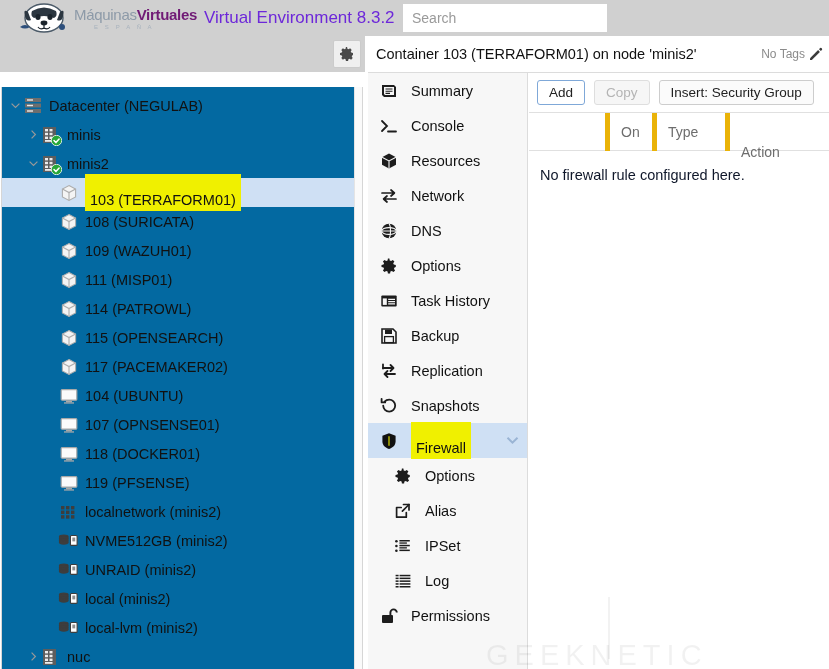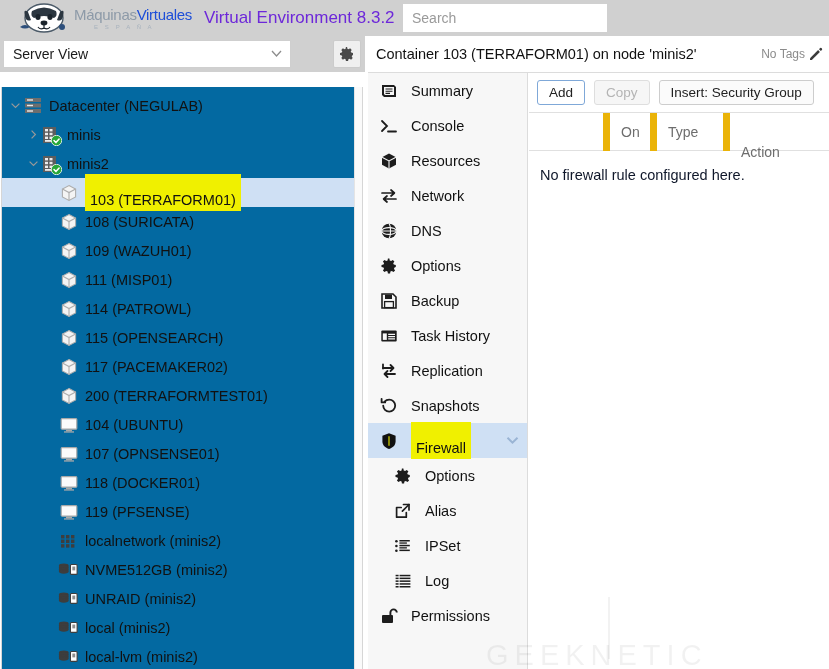--- a/index.html
+++ b/index.html
@@ -19,21 +19,21 @@
     display: flex; align-items: center;
   }
   .brand {
     display: flex; align-items: center; gap: 4px;
     margin-left: 18px; width: 172px; height: 34px;
   }
   .brand-logo { width: 52px; height: 32px; flex: none; }
   .brand-text { display: flex; flex-direction: column; line-height: 1; }
   .brand-line1 { font-size: 15px; letter-spacing: -0.3px; }
   .brand-line1 .m1 { color: #8d9aa8; font-weight: 400; }
-  .brand-line1 .m2 { color: #1d4ed8; font-weight: 400; }
+  .brand-line1 .m2 { color: #701a75; font-weight: 700; }
   .brand-line2 {
     font-size: 6px; color: #a8b2bd; letter-spacing: 2.6px;
     margin-top: 2px; margin-left: 20px;
   }
   .ve-title {
     font-size: 17px; color: #6d28d9; margin-left: 14px; white-space: nowrap;
   }
   .search-box {
     position: absolute; left: 403px; top: 4px; width: 204px; height: 28px;
     background: #ffffff; border: none; outline: none;
@@ -142,21 +142,21 @@
   }
   .btn.primary { border-color: #7fa8d8; background: #fff; }
   .btn.disabled { color: #b4b4b4; background: #f6f6f6; border-color: #dedede; }
   .thead {
     height: 38px; display: flex; align-items: center;
     border-bottom: 1px solid #e0e0e0; background: #fff;
   }
   .th {
     font-size: 14px; color: #6d6d6d; height: 38px;
     display: flex; align-items: center; padding-left: 11px;
-    border-right: 7px solid #eab308;
+    border-right: 5px solid #eab308;
   }
   .th:last-child { border-right: none; margin-top: 40px; }
   .empty-msg {
     font-size: 14.5px; color: #0f172a; padding: 16px 0 0 11px;
   }
 
   
   .watermark {
     position: absolute; left: 486px; top: 604px;
     font-size: 29px; letter-spacing: 6px; font-weight: 400;
@@ -191,26 +191,20 @@
           <span class="m1">Máquinas</span><span class="m2">Virtuales</span>
         </div>
         <div class="brand-line2">E S P A Ñ A</div>
       </div>
     </div>
     <div class="ve-title">Virtual Environment 8.3.2</div>
     <input class="search-box" type="text" placeholder="Search" style="">
   </div>
 
   <div class="viewbar">
-    <div class="view-select">
-      <span>Server View</span>
-      <svg class="view-caret" viewBox="0 0 11 7">
-        <path d="M1 1 L5.5 6 L10 1" fill="none" stroke="#8c8c8c" stroke-width="1.3"></path>
-      </svg>
-    </div>
     <div class="gear-btn">
       <svg width="16" height="16" viewBox="0 0 16 16">
         <path fill="#4a4a4a" d="M8 5.2a2.8 2.8 0 100 5.6 2.8 2.8 0 000-5.6zm0 4.3a1.5 1.5 0 110-3 1.5 1.5 0 010 3z"></path>
         <path fill="#4a4a4a" d="M14 9.1V6.9l-1.8-.3a4.6 4.6 0 00-.5-1.2l1-1.5-1.6-1.6-1.5 1a4.6 4.6 0 00-1.2-.5L8.1 1H6.9l-.3 1.8c-.4.1-.8.3-1.2.5l-1.5-1-1.6 1.6 1 1.5c-.2.4-.4.8-.5 1.2L1 6.9v2.2l1.8.3c.1.4.3.8.5 1.2l-1 1.5 1.6 1.6 1.5-1c.4.2.8.4 1.2.5l.3 1.8h2.2l.3-1.8c.4-.1.8-.3 1.2-.5l1.5 1 1.6-1.6-1-1.5c.2-.4.4-.8.5-1.2L14 9.1z"></path>
       </svg>
     </div>
   </div>
 
   <div class="sidebar">
     <div class="tree" id="tree-container">
@@ -359,32 +353,20 @@
           <div style="width:42px;flex:none;"></div>
           <div class="arrow"></div>
           <div class="t-icon" style="position:relative;">
             <svg width="18" height="18" viewBox="0 0 18 18">
               <path d="M9 1.6l6.6 3.5v7.8L9 16.4 2.4 12.9V5.1z" fill="#f4f4f4" stroke="#adadad" stroke-width="1.1"></path>
               <path d="M2.4 5.1L9 8.6l6.6-3.5" fill="none" stroke="#adadad" stroke-width="1.1"></path>
               <path d="M9 8.6v7.8" fill="none" stroke="#adadad" stroke-width="1.1"></path>
             </svg>
           </div>
           <span class="t-label">117 (PACEMAKER02)</span>
-        </div>
-        <div class="tree-row">
-          <div style="width:42px;flex:none;"></div>
-          <div class="arrow"></div>
-          <div class="t-icon" style="position:relative;">
-            <svg width="18" height="18" viewBox="0 0 18 18">
-              <path d="M9 1.6l6.6 3.5v7.8L9 16.4 2.4 12.9V5.1z" fill="#f4f4f4" stroke="#adadad" stroke-width="1.1"></path>
-              <path d="M2.4 5.1L9 8.6l6.6-3.5" fill="none" stroke="#adadad" stroke-width="1.1"></path>
-              <path d="M9 8.6v7.8" fill="none" stroke="#adadad" stroke-width="1.1"></path>
-            </svg>
-          </div>
-          <span class="t-label">200 (TERRAFORMTEST01)</span>
         </div>
         <div class="tree-row">
           <div style="width:42px;flex:none;"></div>
           <div class="arrow"></div>
           <div class="t-icon" style="position:relative;">
             <svg width="18" height="18" viewBox="0 0 18 18">
               <rect x="1.2" y="2.6" width="15.6" height="10.6" rx="1" fill="#fbfbfb" stroke="#a9a9a9" stroke-width="1.2"></rect>
               <rect x="6" y="13.8" width="6" height="1.5" fill="#a9a9a9"></rect>
               <rect x="4" y="15.3" width="10" height="1.3" fill="#a9a9a9"></rect>
             </svg>
@@ -616,36 +598,36 @@
           <svg width="18" height="18" viewBox="0 0 18 18">
             <path fill="#1d1d1d" d="M9 6a3 3 0 100 6 3 3 0 000-6zm0 4.6a1.6 1.6 0 110-3.2 1.6 1.6 0 010 3.2z"></path>
             <path fill="#1d1d1d" d="M15.8 10.1V7.9l-2-.3a5 5 0 00-.6-1.4l1.2-1.7-1.6-1.6-1.7 1.2a5 5 0 00-1.4-.6l-.3-2H7.9l-.3 2a5 5 0 00-1.4.6L4.5 2.9 2.9 4.5l1.2 1.7a5 5 0 00-.6 1.4l-2 .3v2.2l2 .3a5 5 0 00.6 1.4l-1.2 1.7 1.6 1.6 1.7-1.2a5 5 0 001.4.6l.3 2h2.2l.3-2a5 5 0 001.4-.6l1.7 1.2 1.6-1.6-1.2-1.7a5 5 0 00.6-1.4z"></path>
           </svg>
         </div>
         <span class="nav-label">Options</span>
       </div>
       <div class="nav-row">
         <div class="nav-ico">
           <svg width="18" height="18" viewBox="0 0 18 18">
+            <rect x="1.3" y="3.6" width="15.4" height="11" rx="1" fill="#1d1d1d"></rect>
+            <rect x="2.8" y="6.4" width="4" height="6.5" fill="#f7f7f7"></rect>
+            <path d="M8.2 7.4h6.8M8.2 9.6h6.8M8.2 11.8h6.8" stroke="#f7f7f7" stroke-width="1.2"></path>
+          </svg>
+        </div>
+        <span class="nav-label">Task History</span>
+      </div>
+      <div class="nav-row">
+        <div class="nav-ico">
+          <svg width="18" height="18" viewBox="0 0 18 18">
             <path d="M2 2h11l3 3v11H2z" fill="none" stroke="#1d1d1d" stroke-width="1.6"></path>
             <rect x="5" y="2.6" width="7" height="4.4" fill="#1d1d1d"></rect>
             <rect x="4.6" y="9.6" width="8.8" height="6" fill="none" stroke="#1d1d1d" stroke-width="1.3"></rect>
           </svg>
         </div>
         <span class="nav-label">Backup</span>
-      </div>
-      <div class="nav-row">
-        <div class="nav-ico">
-          <svg width="18" height="18" viewBox="0 0 18 18">
-            <rect x="1.3" y="3.6" width="15.4" height="11" rx="1" fill="#1d1d1d"></rect>
-            <rect x="2.8" y="6.4" width="4" height="6.5" fill="#f7f7f7"></rect>
-            <path d="M8.2 7.4h6.8M8.2 9.6h6.8M8.2 11.8h6.8" stroke="#f7f7f7" stroke-width="1.2"></path>
-          </svg>
-        </div>
-        <span class="nav-label">Task History</span>
       </div>
       <div class="nav-row">
         <div class="nav-ico">
           <svg width="18" height="18" viewBox="0 0 18 18">
             <path d="M3 6h9.5M10.5 3L13.5 6l-3 3" fill="none" stroke="#1d1d1d" stroke-width="1.8" stroke-linecap="round" stroke-linejoin="round"></path>
             <path d="M15 12H5.5M7.5 9L4.5 12l3 3" fill="none" stroke="#1d1d1d" stroke-width="1.8" stroke-linecap="round" stroke-linejoin="round"></path>
             <path d="M3 2.5v4" stroke="#1d1d1d" stroke-width="1.8" stroke-linecap="round"></path>
           </svg>
         </div>
         <span class="nav-label">Replication</span>

